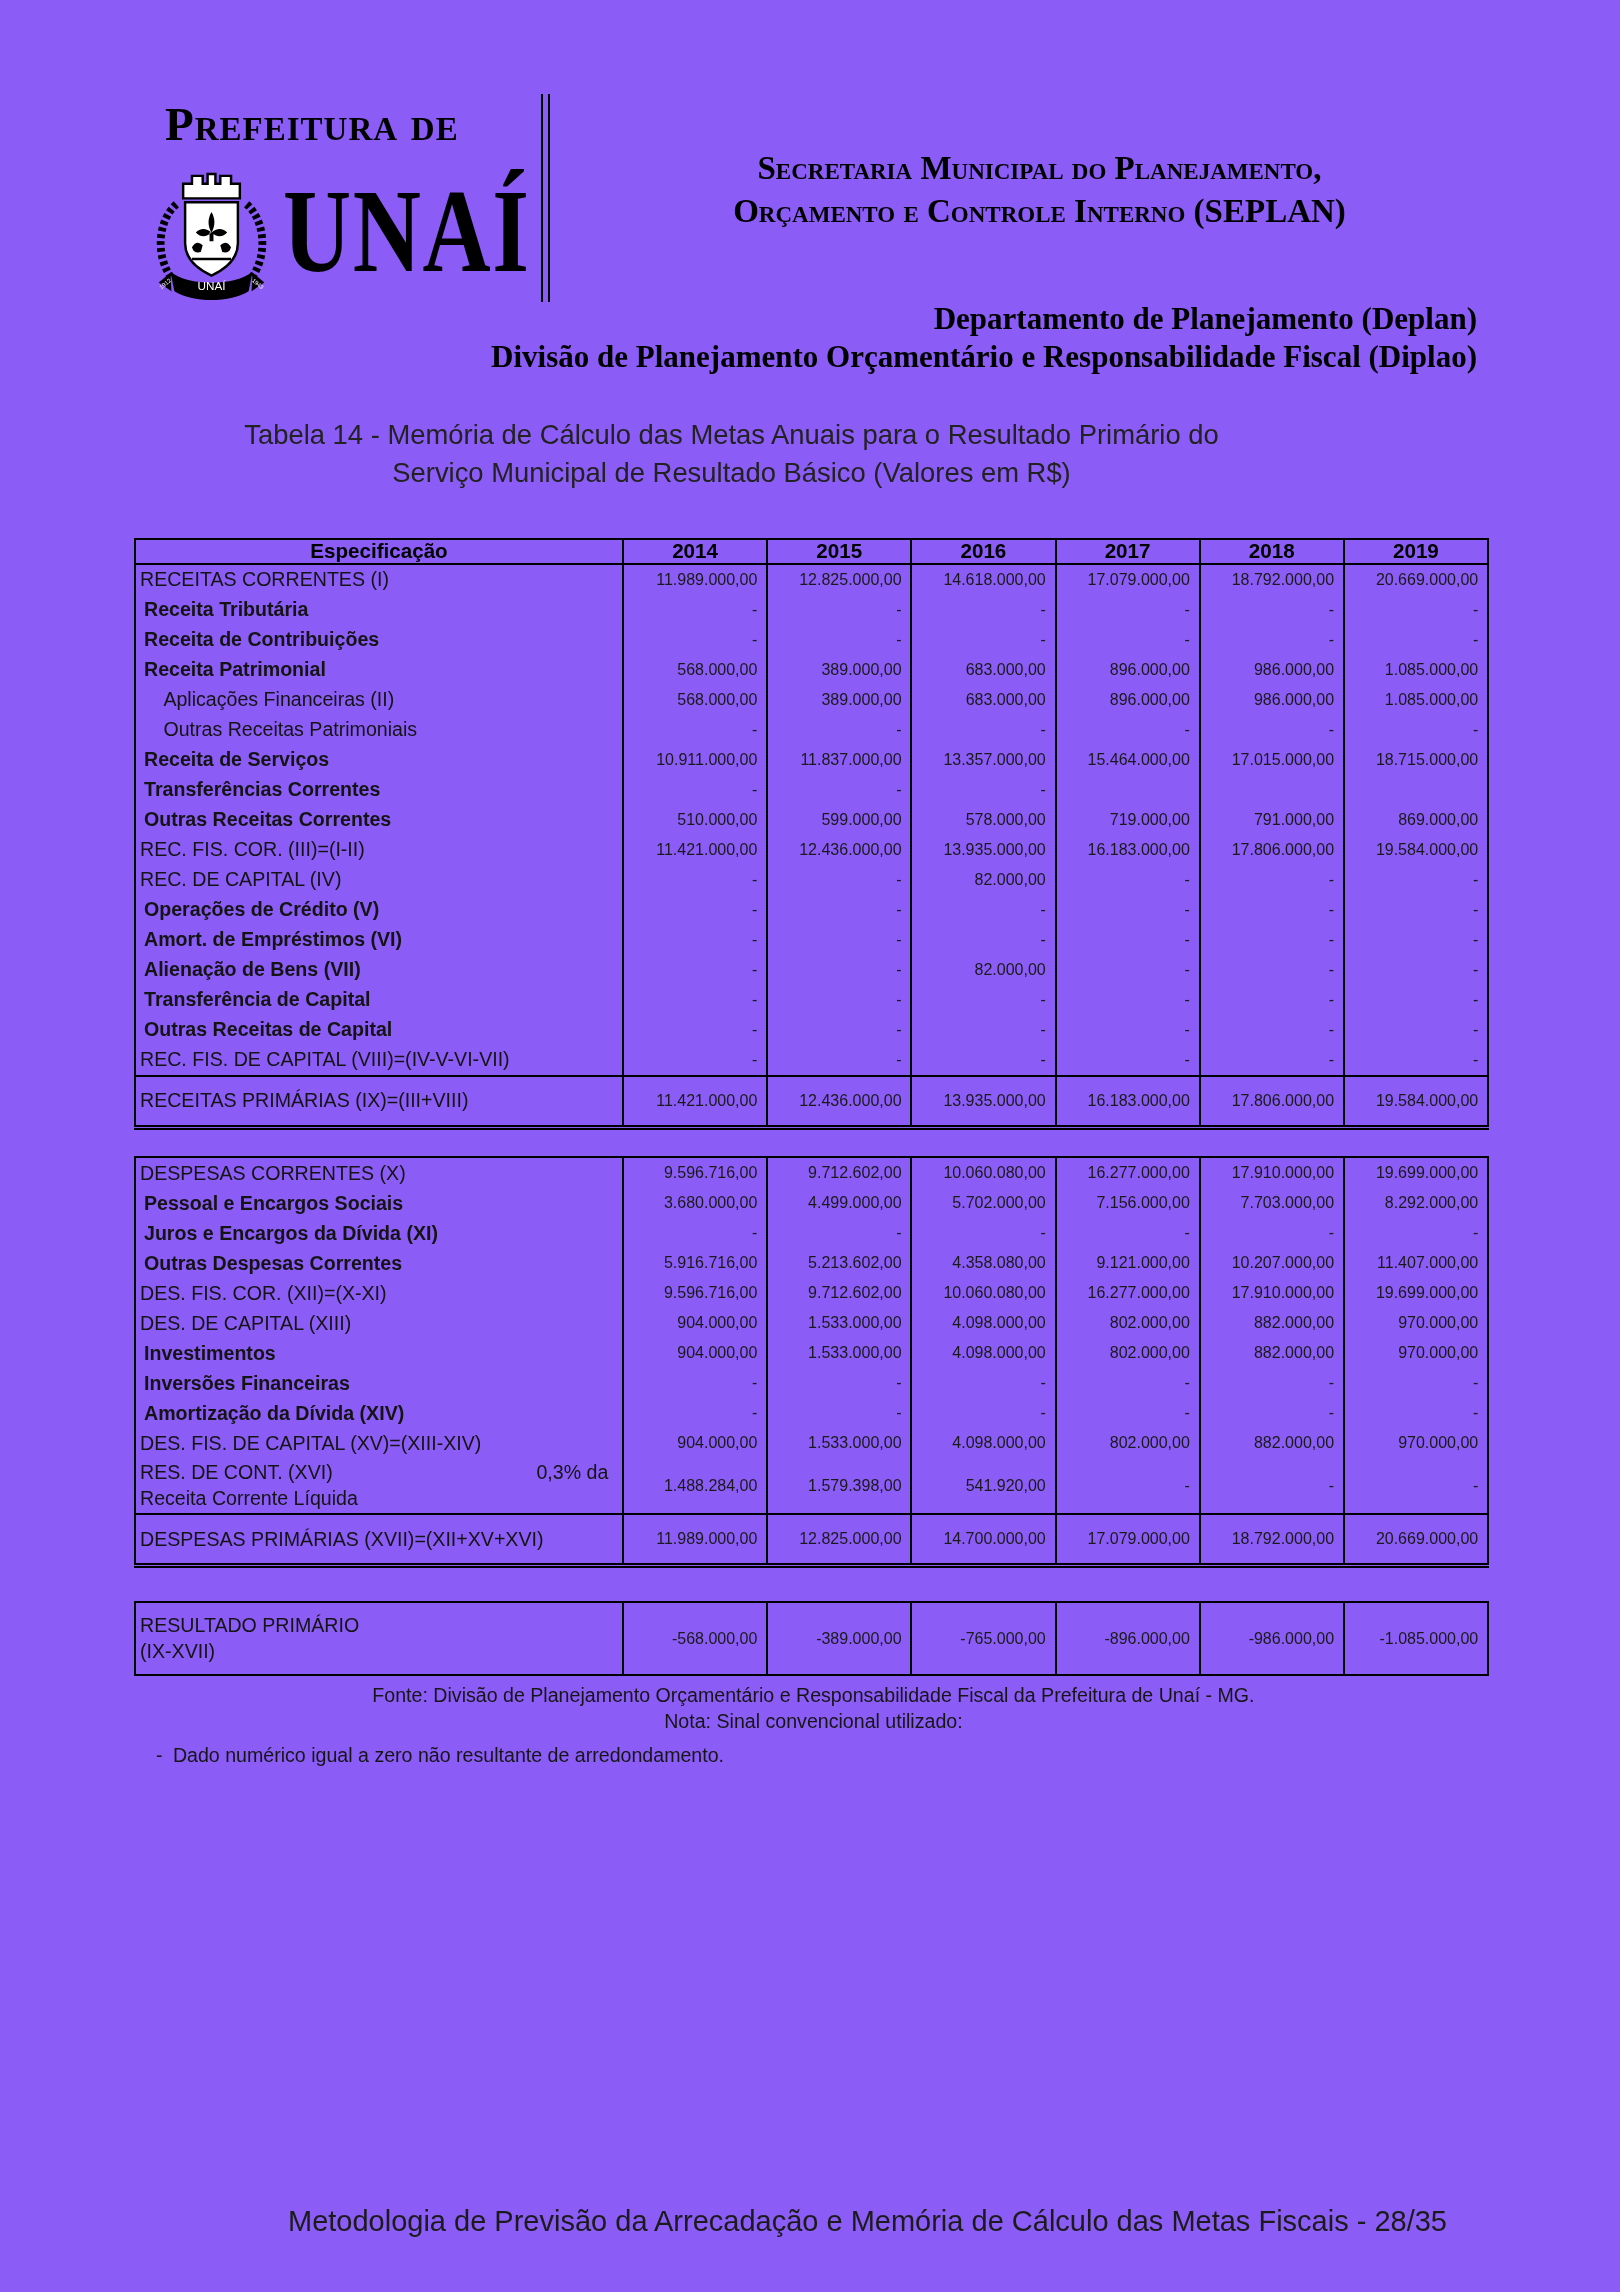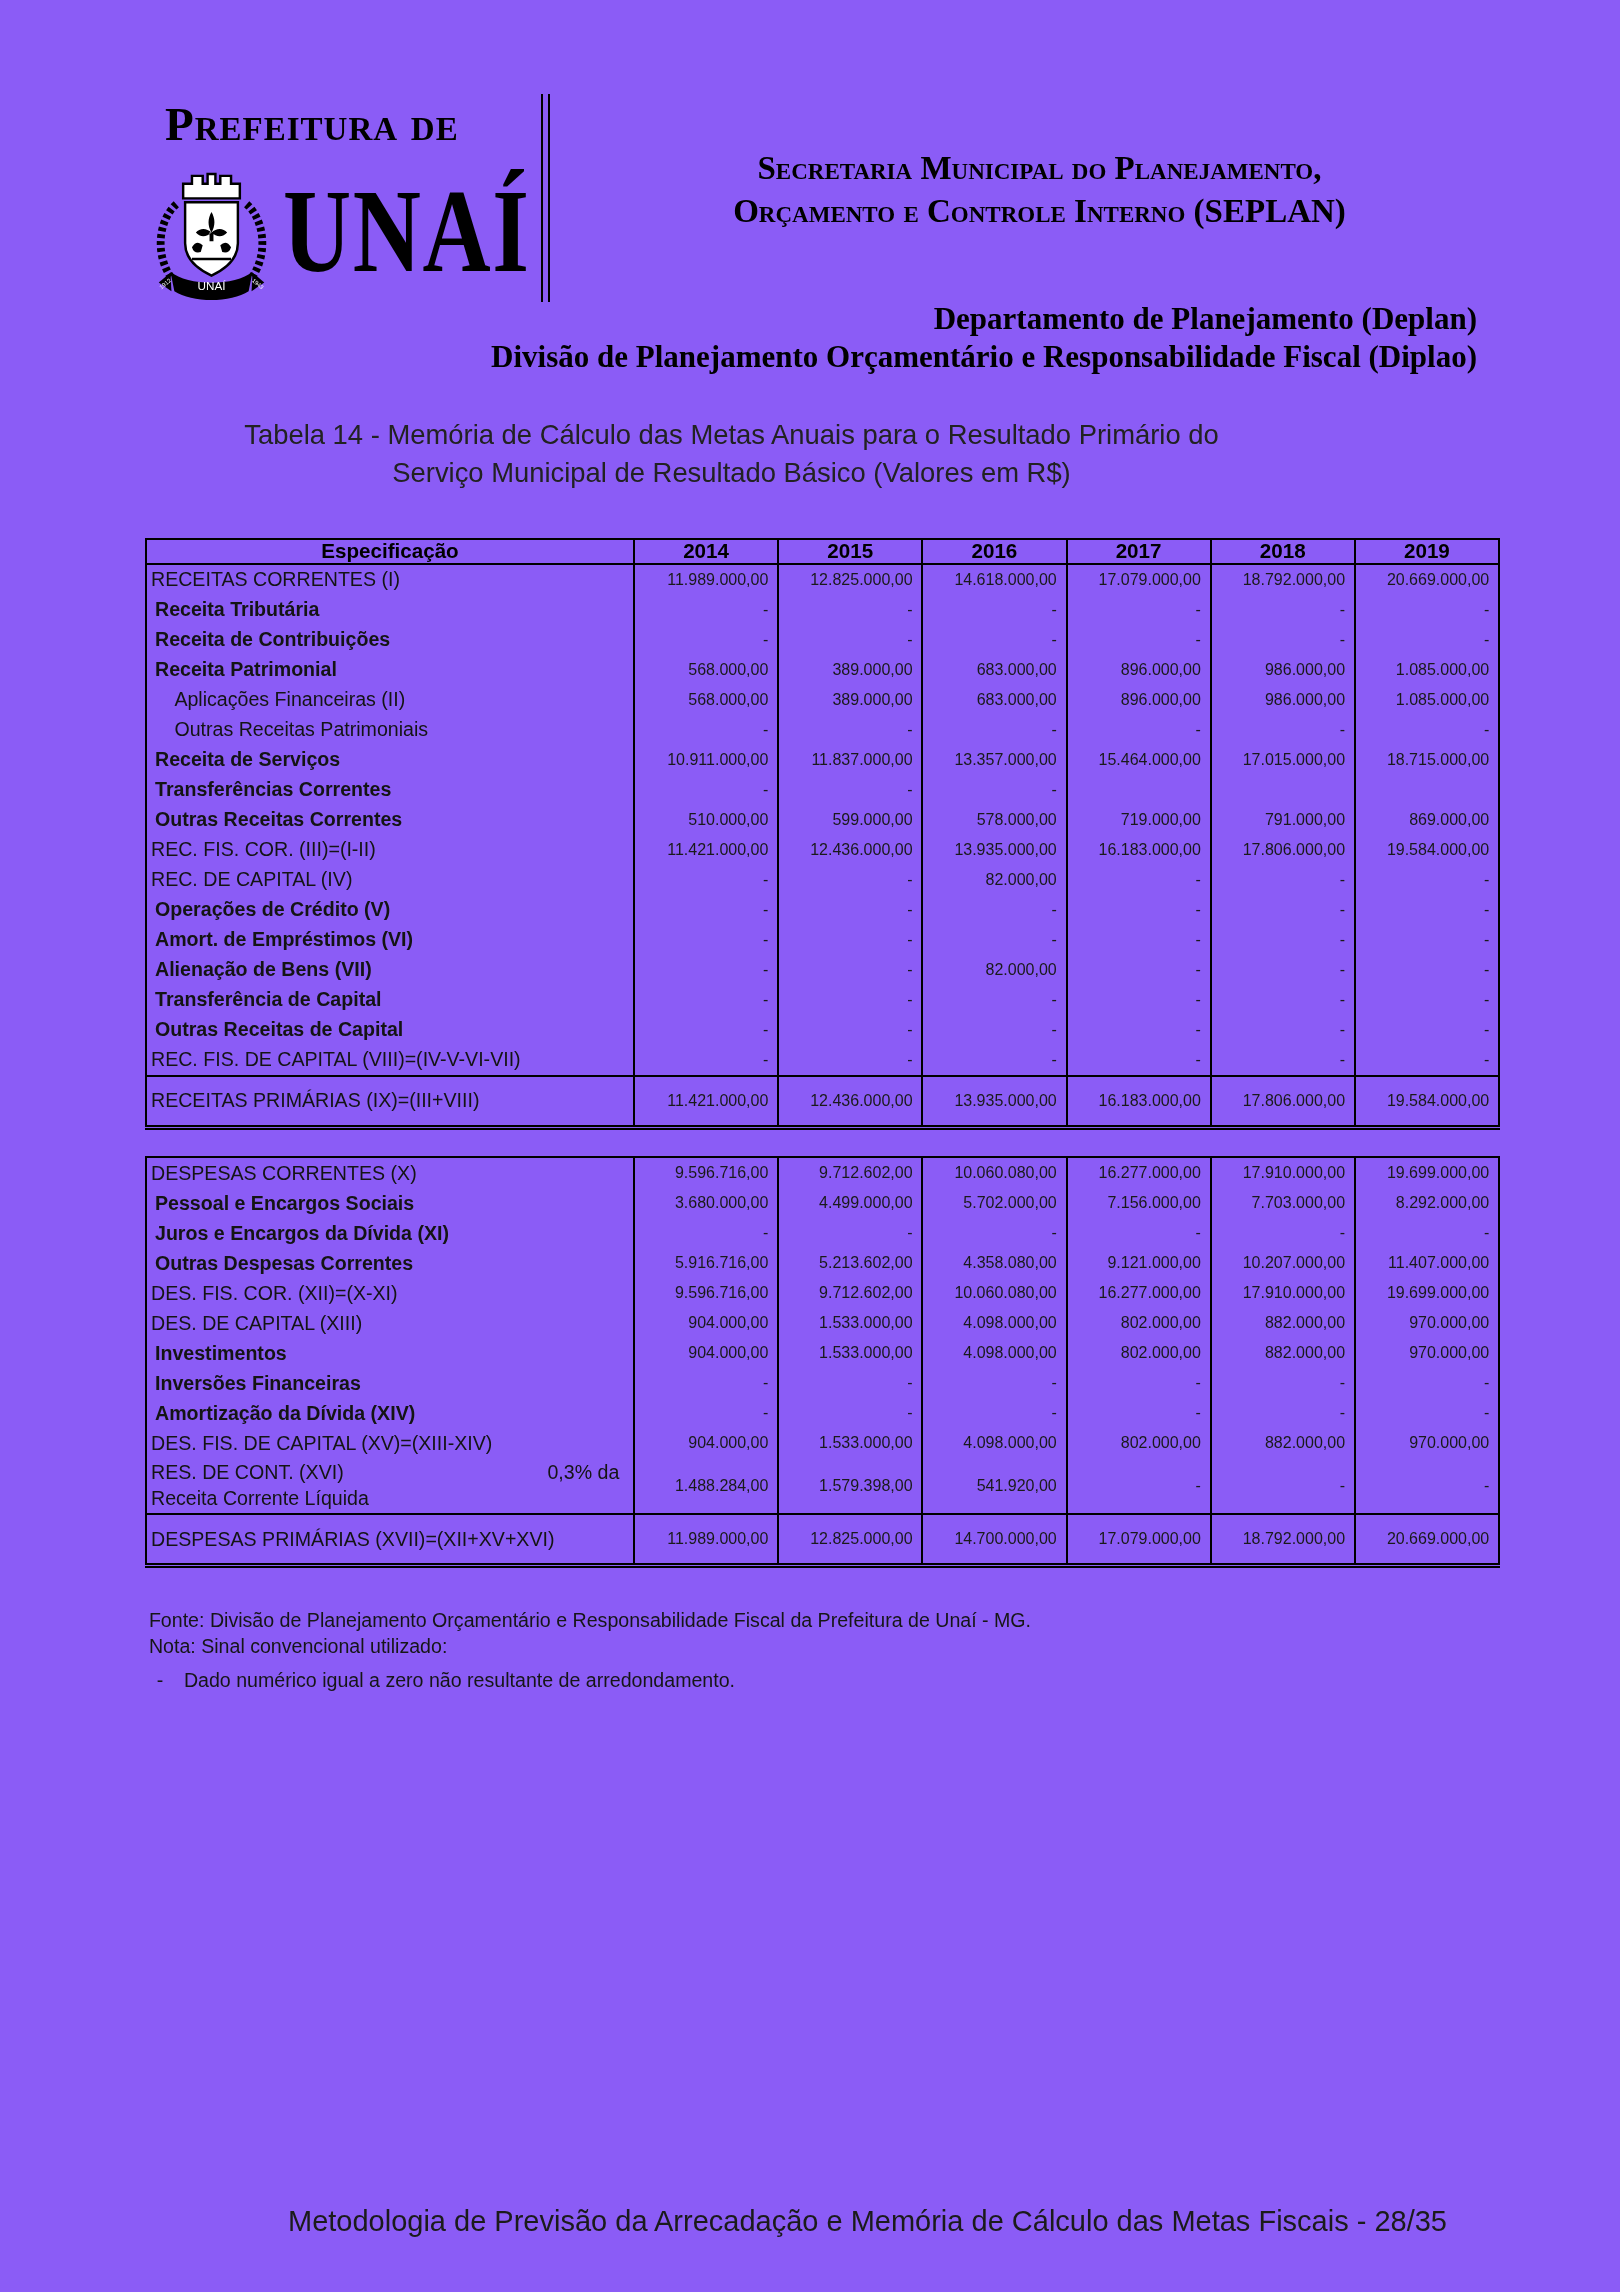--- a/index.html
+++ b/index.html
@@ -45,21 +45,21 @@
     text-align: right;
     font-family: "Liberation Serif", serif; font-weight: bold;
     font-size: 31px; line-height: 1.22; color:#000;
   }
   .doc-title {
     position: absolute; left: 59px; top: 416px; width: 1345px;
     text-align: center; font-size: 27.4px; line-height: 1.38; color: #222;
   }
 
   
-  .tbl { position: absolute; left: 145px; top: 538px; width: 1355px; }
+  .tbl { position: absolute; left: 134px; top: 538px; width: 1355px; text-align: center; }
   .tr {
     display: grid;
     grid-template-columns: 486px repeat(6, 1fr);
     border-left: 2px solid #000; border-right: 2px solid #000;
     height: 30px;
   }
   .td { overflow: hidden; }
   .td + .td { border-left: 2px solid #000; }
 
   .thead {
@@ -454,20 +454,36 @@
           <div class="td val">12.825.000,00</div>
           <div class="td val">14.700.000,00</div>
           <div class="td val">17.079.000,00</div>
           <div class="td val">18.792.000,00</div>
           <div class="td val">20.669.000,00</div>
         </div>
       </div>
 
     <div class="gap2"></div>
 
+    <div id="row-resultado" class="resultado-wrap">
+        <div class="tr">
+          <div class="td spec ind0 two-line">
+            <div class="lbl-line">
+              <span>RESULTADO PRIMÁRIO</span>
+            </div>
+            <div class="lbl-line">(IX-XVII)</div>
+          </div>
+          <div class="td val">-568.000,00</div>
+          <div class="td val">-389.000,00</div>
+          <div class="td val">-765.000,00</div>
+          <div class="td val">-896.000,00</div>
+          <div class="td val">-986.000,00</div>
+          <div class="td val">-1.085.000,00</div>
+        </div>
+      </div>
 
     <div class="notes">
       <div>Fonte: Divisão de Planejamento Orçamentário e Responsabilidade Fiscal da Prefeitura de Unaí - MG.</div>
       <div>Nota: Sinal convencional utilizado:</div>
       <div class="note-bullet">
         <span class="dash">-</span>
         <span>Dado numérico igual a zero não resultante de arredondamento.</span>
       </div>
     </div>
   </div>

